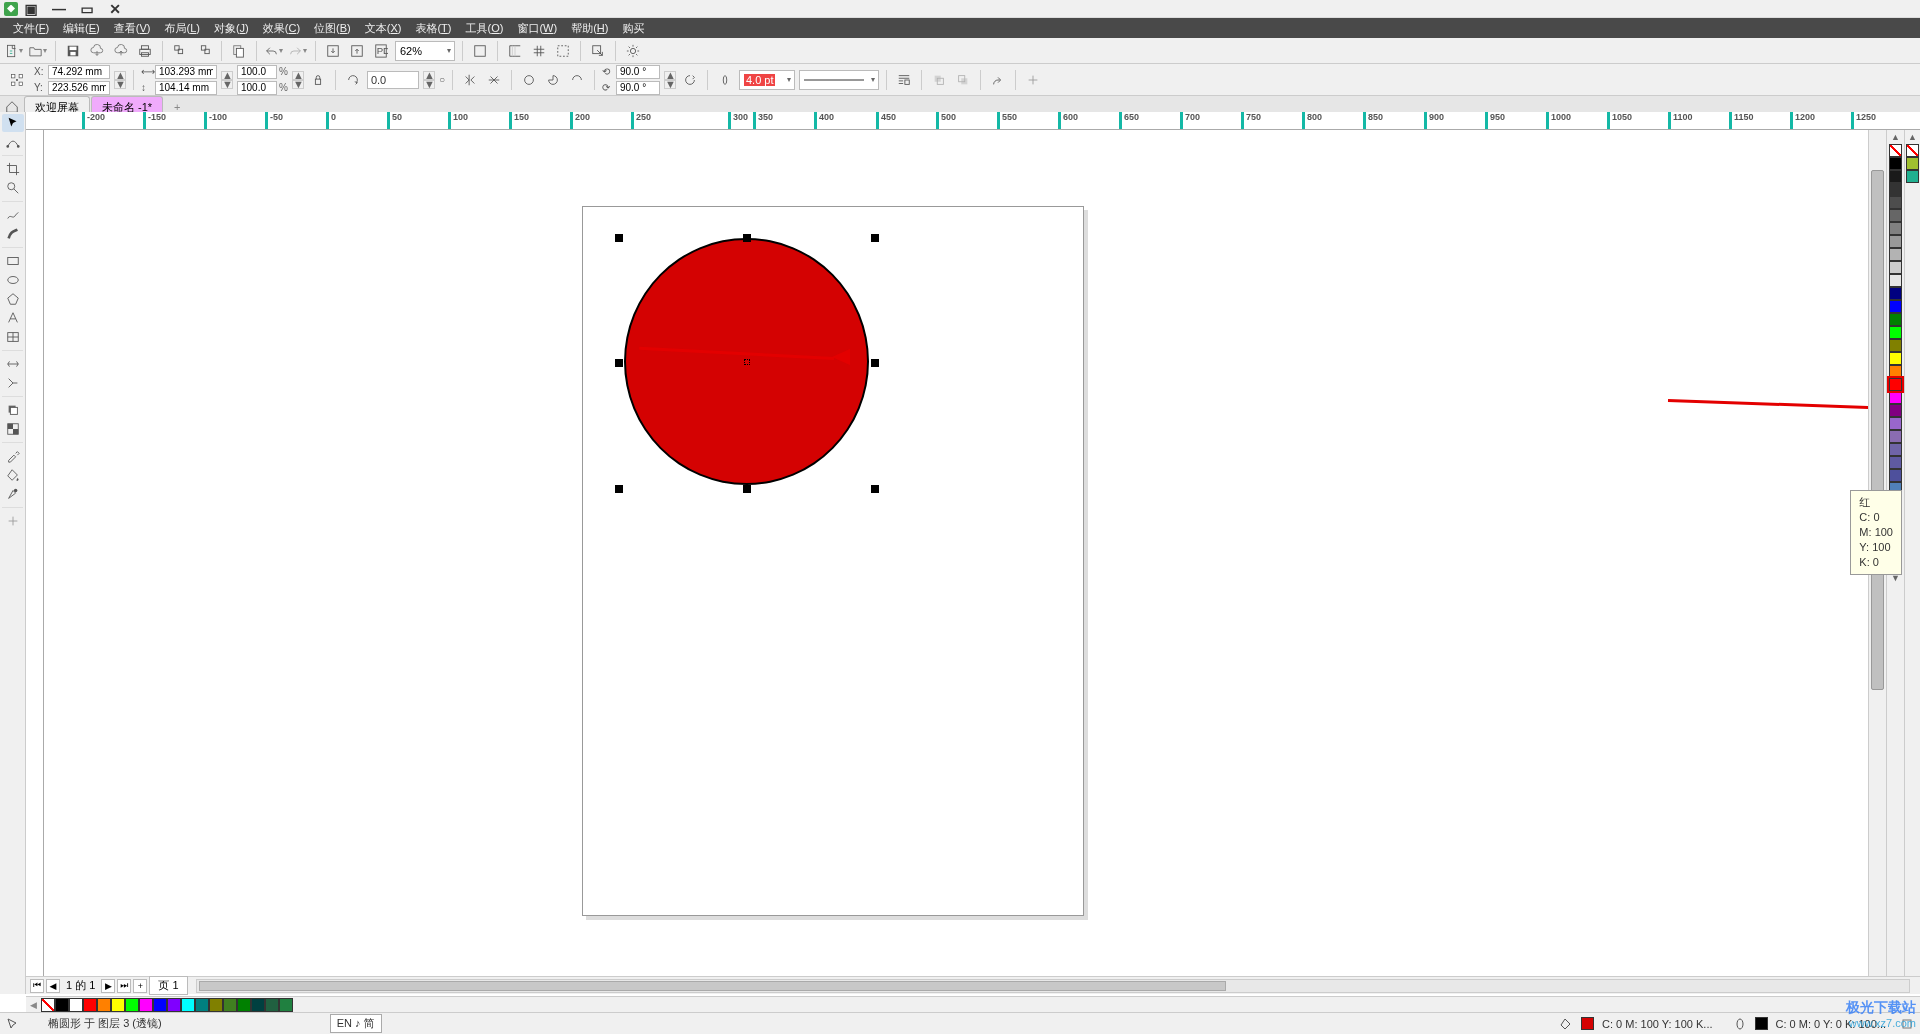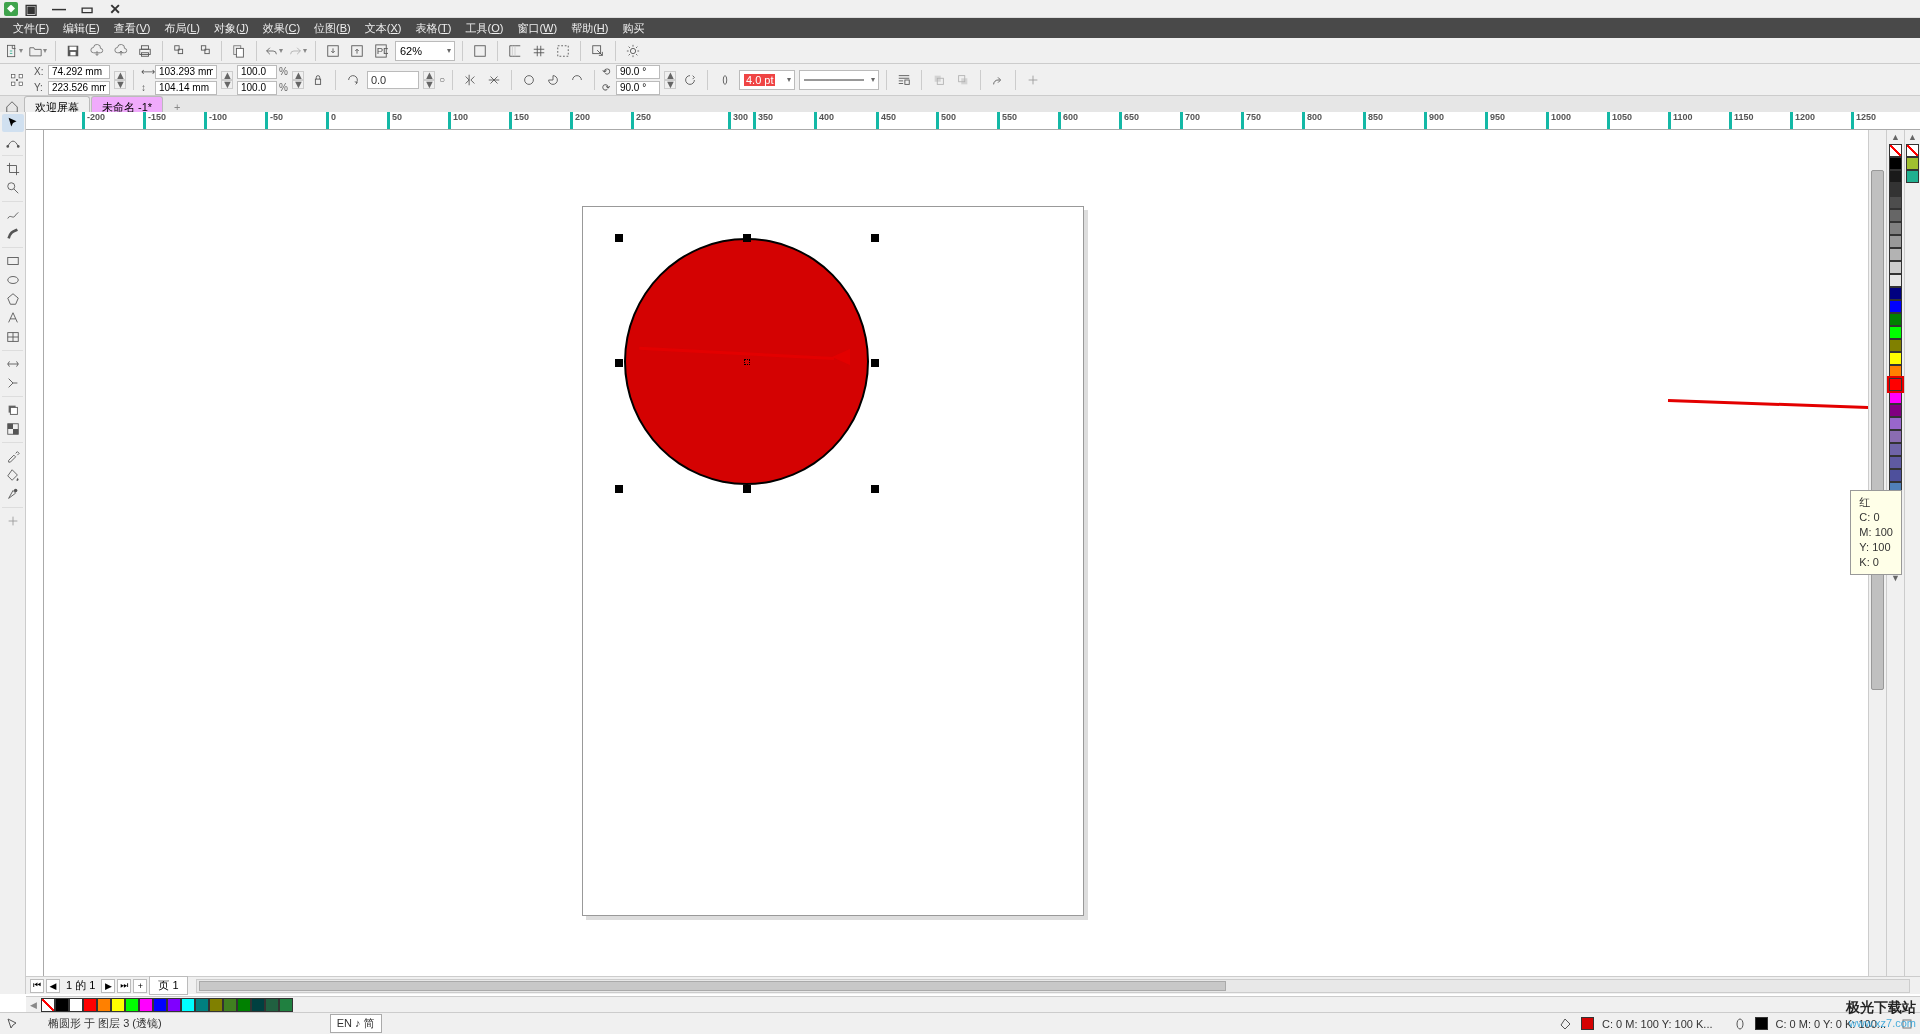--- a/index.html
+++ b/index.html
@@ -86,21 +86,21 @@
 
 .colorrow { height: 16px; background: #f0f0f0; display: flex; align-items: center; padding: 0 4px; gap: 0; border-top:1px solid #ccc;}
 .colorrow .swatch { width: 14px; height: 14px; }
 
 
 .statusbar { position: absolute; left: 0; right: 0; bottom: 0; height: 22px; background: #f0f0f0; border-top: 1px solid #ccc; display: flex; align-items: center; padding: 0 6px; gap: 8px; color:#333; }
 .statusbar .sicon { width:14px; height:14px; }
 .langind { border:1px solid #aaa; padding:1px 6px; font-size:10px; background:#fff;}
 
 .watermark { position:absolute; right:4px; bottom:4px; width:110px; height:32px; opacity:.85; font-size:10px; color:#2aa0d8; display:flex; flex-direction:column; align-items:flex-end; justify-content:center;}
-.watermark b { font-size:14px; color:#000000;}
+.watermark b { font-size:14px; color:#3b82f6;}
 
 </style>
 </head>
 <body>
 
 <div class="titlebar">
   <div class="logo"></div>
   <div class="winbtns">
     <div class="winbtn">▣</div>
     <div class="winbtn">—</div>

